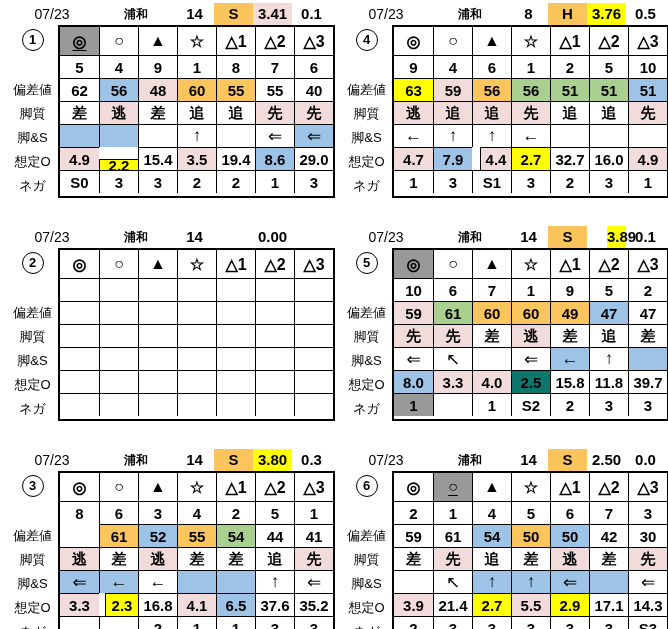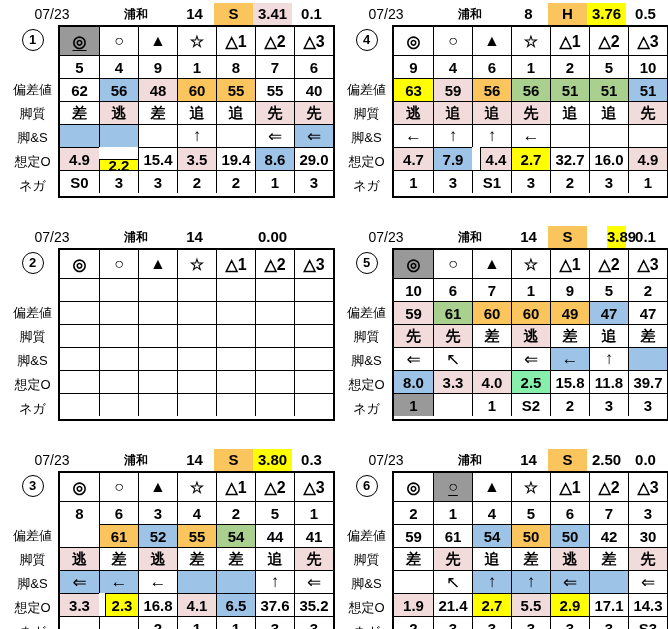--- a/index.html
+++ b/index.html
@@ -339,21 +339,21 @@
             <div class="cell r-kyaku-s">⇐</div>
             <div class="cell r-kyaku-s">↖</div>
             <div class="cell r-kyaku-s"></div>
             <div class="cell r-kyaku-s">⇐</div>
             <div class="cell r-kyaku-s" style="background: rgb(157, 195, 230);">←</div>
             <div class="cell r-kyaku-s">↑</div>
             <div class="cell r-kyaku-s" style="background: rgb(157, 195, 230);"></div>
             <div class="cell r-souteio" style="background: rgb(157, 195, 230);">8.0</div>
             <div class="cell r-souteio" style="background: rgb(242, 220, 219);">3.3</div>
             <div class="cell r-souteio" style="background: rgb(242, 220, 219);">4.0</div>
-            <div class="cell r-souteio" style="background: #86efac;">2.5</div>
+            <div class="cell r-souteio" style="background: #0f766e;">2.5</div>
             <div class="cell r-souteio">15.8</div>
             <div class="cell r-souteio">11.8</div>
             <div class="cell r-souteio">39.7</div>
             <div class="cell r-nega" style="background: rgb(153, 153, 153);">1</div>
             <div class="cell r-nega"></div>
             <div class="cell r-nega">1</div>
             <div class="cell r-nega">S2</div>
             <div class="cell r-nega">2</div>
             <div class="cell r-nega">3</div>
             <div class="cell r-nega">3</div>
@@ -486,21 +486,21 @@
             <div class="cell r-kyakushitsu" style="background: rgb(242, 220, 219);">逃</div>
             <div class="cell r-kyakushitsu">差</div>
             <div class="cell r-kyakushitsu" style="background: rgb(242, 220, 219);">先</div>
             <div class="cell r-kyaku-s"></div>
             <div class="cell r-kyaku-s">↖</div>
             <div class="cell r-kyaku-s" style="background: rgb(157, 195, 230);">↑</div>
             <div class="cell r-kyaku-s" style="background: rgb(157, 195, 230);">↑</div>
             <div class="cell r-kyaku-s" style="background: rgb(157, 195, 230);">⇐</div>
             <div class="cell r-kyaku-s" style="background: rgb(157, 195, 230);"></div>
             <div class="cell r-kyaku-s">⇐</div>
-            <div class="cell r-souteio" style="background: rgb(242, 220, 219);">1.9</div>
+            <div class="cell r-souteio" style="background: rgb(242, 220, 219);">3.9</div>
             <div class="cell r-souteio">21.4</div>
             <div class="cell r-souteio" style="background: rgb(255, 255, 0);">2.7</div>
             <div class="cell r-souteio" style="background: rgb(242, 220, 219);">5.5</div>
             <div class="cell r-souteio" style="background: rgb(255, 255, 0);">2.9</div>
             <div class="cell r-souteio">17.1</div>
             <div class="cell r-souteio">14.3</div>
             <div class="cell r-nega">2</div>
             <div class="cell r-nega">3</div>
             <div class="cell r-nega">3</div>
             <div class="cell r-nega">3</div>

